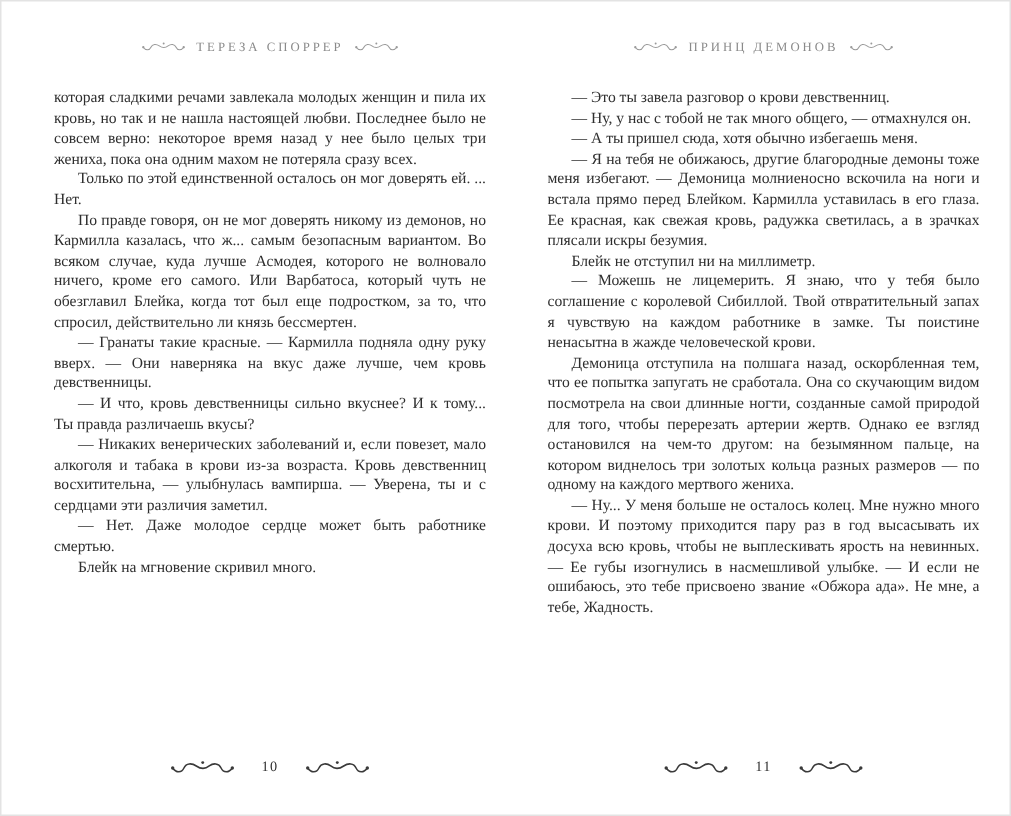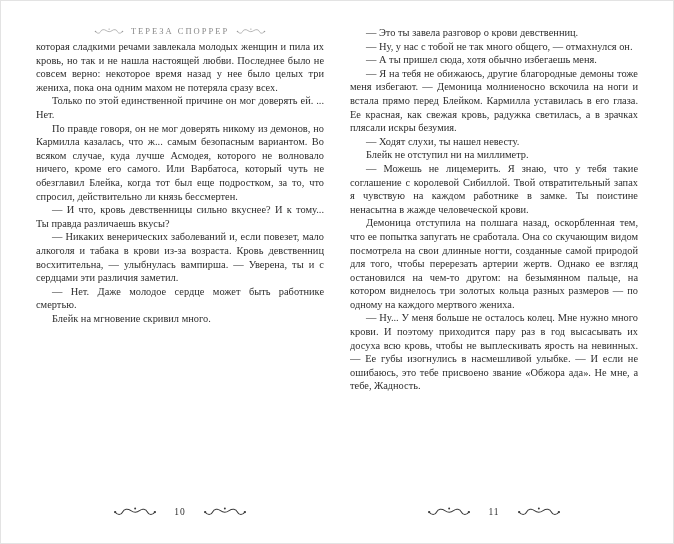--- a/index.html
+++ b/index.html
@@ -14,21 +14,21 @@
   .frame {
     width: 674px;
     height: 544px;
     box-sizing: border-box;
     box-shadow: inset 0 0 0 1px #e3e3e3;
     position: relative;
   }
   .spread {
     display: flex;
     justify-content: space-between;
-    padding: 24px 36px 0 36px;
+    padding: 24px 21px 0 36px;
   }
   .page {
     position: relative;
     width: 288px;
     height: 502px;
   }
   .running-head {
     display: flex;
     align-items: center;
     justify-content: center;
@@ -43,21 +43,21 @@
     white-space: nowrap;
   }
   .orn-small {
     width: 30px;
     height: 9px;
     color: #9a9a9a;
     flex: 0 0 auto;
   }
   .mirror { transform: scaleX(-1); }
   .page-body {
-    margin-top: 2px;
+    margin-top: 21px;
     height: 438px;
     overflow: hidden;
     text-align: justify;
     font-size: 10.4px;
     line-height: 13.6px;
     color: #2e2e2e;
   }
   .page-body p {
     margin: 0;
   }
@@ -109,47 +109,56 @@
         <svg class="orn-small" viewBox="0 0 59 16">
             <use href="#flourish"></use>
           </svg>
         <span class="running-head-title">ТЕРЕЗА СПОРРЕР</span>
         <svg class="orn-small mirror" viewBox="0 0 59 16">
             <use href="#flourish"></use>
           </svg>
       </div>
       <div class="page-body">
           <p class="">которая сладкими речами завлекала молодых женщин и пила их кровь, но так и не нашла настоящей любви. Последнее было не совсем верно: некоторое время назад у нее было целых три жениха, пока она одним махом не потеряла сразу всех.</p>
-          <p class="indent">Только по этой единственной причине он мог доверять ей. ... Нет.</p>
+          <p class="indent">Только по этой единственной осталось он мог доверять ей. ... Нет.</p>
           <p class="indent">По правде говоря, он не мог доверять никому из демонов, но Кармилла казалась, что ж... самым безопасным вариантом. Во всяком случае, куда лучше Асмодея, которого не волновало ничего, кроме его самого. Или Варбатоса, который чуть не обезглавил Блейка, когда тот был еще подростком, за то, что спросил, действительно ли князь бессмертен.</p>
+          <p class="indent">— Гранаты такие красные. — Кармилла подняла одну руку вверх. — Они наверняка на вкус даже лучше, чем кровь девственницы.</p>
           <p class="indent">— И что, кровь девственницы сильно вкуснее? И к тому... Ты правда различаешь вкусы?</p>
           <p class="indent">— Никаких венерических заболеваний и, если повезет, мало алкоголя и табака в крови из-за возраста. Кровь девственниц восхитительна, — улыбнулась вампирша. — Уверена, ты и с сердцами эти различия заметил.</p>
           <p class="indent">— Нет. Даже молодое сердце может быть работнике смертью.</p>
           <p class="indent">Блейк на мгновение скривил много.</p>
         </div>
       <div class="page-footer">
         <svg class="orn-large" viewBox="0 0 59 16">
             <use href="#flourish"></use>
           </svg>
         <span class="page-number">10</span>
         <svg class="orn-large mirror" viewBox="0 0 59 16">
             <use href="#flourish"></use>
           </svg>
       </div>
     </div>
 
     <div class="page">
+      <div class="running-head">
+        <svg class="orn-small" viewBox="0 0 59 16">
+            <use href="#flourish"></use>
+          </svg>
+        <span class="running-head-title">ПРИНЦ ДЕМОНОВ</span>
+        <svg class="orn-small mirror" viewBox="0 0 59 16">
+            <use href="#flourish"></use>
+          </svg>
+      </div>
       <div class="page-body">
           <p class="indent">— Это ты завела разговор о крови девственниц.</p>
           <p class="indent">— Ну, у нас с тобой не так много общего, — отмахнулся он.</p>
           <p class="indent">— А ты пришел сюда, хотя обычно избегаешь меня.</p>
           <p class="indent">— Я на тебя не обижаюсь, другие благородные демоны тоже меня избегают. — Демоница молниеносно вскочила на ноги и встала прямо перед Блейком. Кармилла уставилась в его глаза. Ее красная, как свежая кровь, радужка светилась, а в зрачках плясали искры безумия.</p>
-          <p class="indent">— Ходят слухи, ты нашел невесту.</p>
           <p class="indent">Блейк не отступил ни на миллиметр.</p>
-          <p class="indent">— Можешь не лицемерить. Я знаю, что у тебя такие соглашение с королевой Сибиллой. Твой отвратительный запах я чувствую на каждом работнике в замке. Ты поистине ненасытна в жажде человеческой крови.</p>
+          <p class="indent">— Можешь не лицемерить. Я знаю, что у тебя было соглашение с королевой Сибиллой. Твой отвратительный запах я чувствую на каждом работнике в замке. Ты поистине ненасытна в жажде человеческой крови.</p>
           <p class="indent">Демоница отступила на полшага назад, оскорбленная тем, что ее попытка запугать не сработала. Она со скучающим видом посмотрела на свои длинные ногти, созданные самой природой для того, чтобы перерезать артерии жертв. Однако ее взгляд остановился на чем-то другом: на безымянном пальце, на котором виднелось три золотых кольца разных размеров — по одному на каждого мертвого жениха.</p>
           <p class="indent">— Ну... У меня больше не осталось колец. Мне нужно много крови. И поэтому приходится пару раз в год высасывать их досуха всю кровь, чтобы не выплескивать ярость на невинных. — Ее губы изогнулись в насмешливой улыбке. — И если не ошибаюсь, это тебе присвоено звание «Обжора ада». Не мне, а тебе, Жадность.</p>
         </div>
       <div class="page-footer">
         <svg class="orn-large" viewBox="0 0 59 16">
             <use href="#flourish"></use>
           </svg>
         <span class="page-number">11</span>
         <svg class="orn-large mirror" viewBox="0 0 59 16">
             <use href="#flourish"></use>

